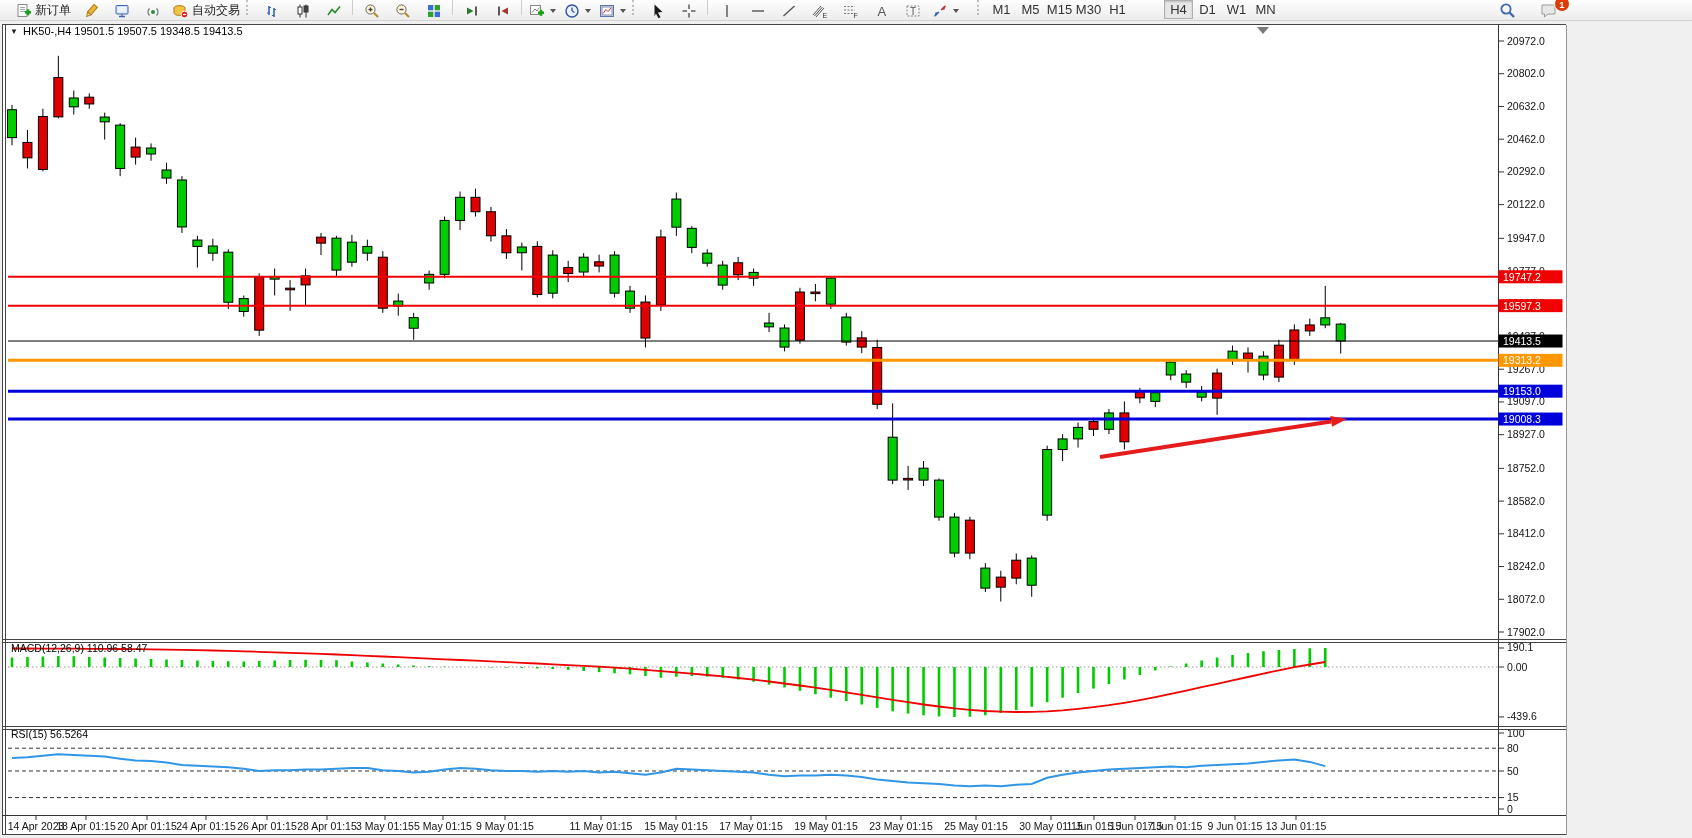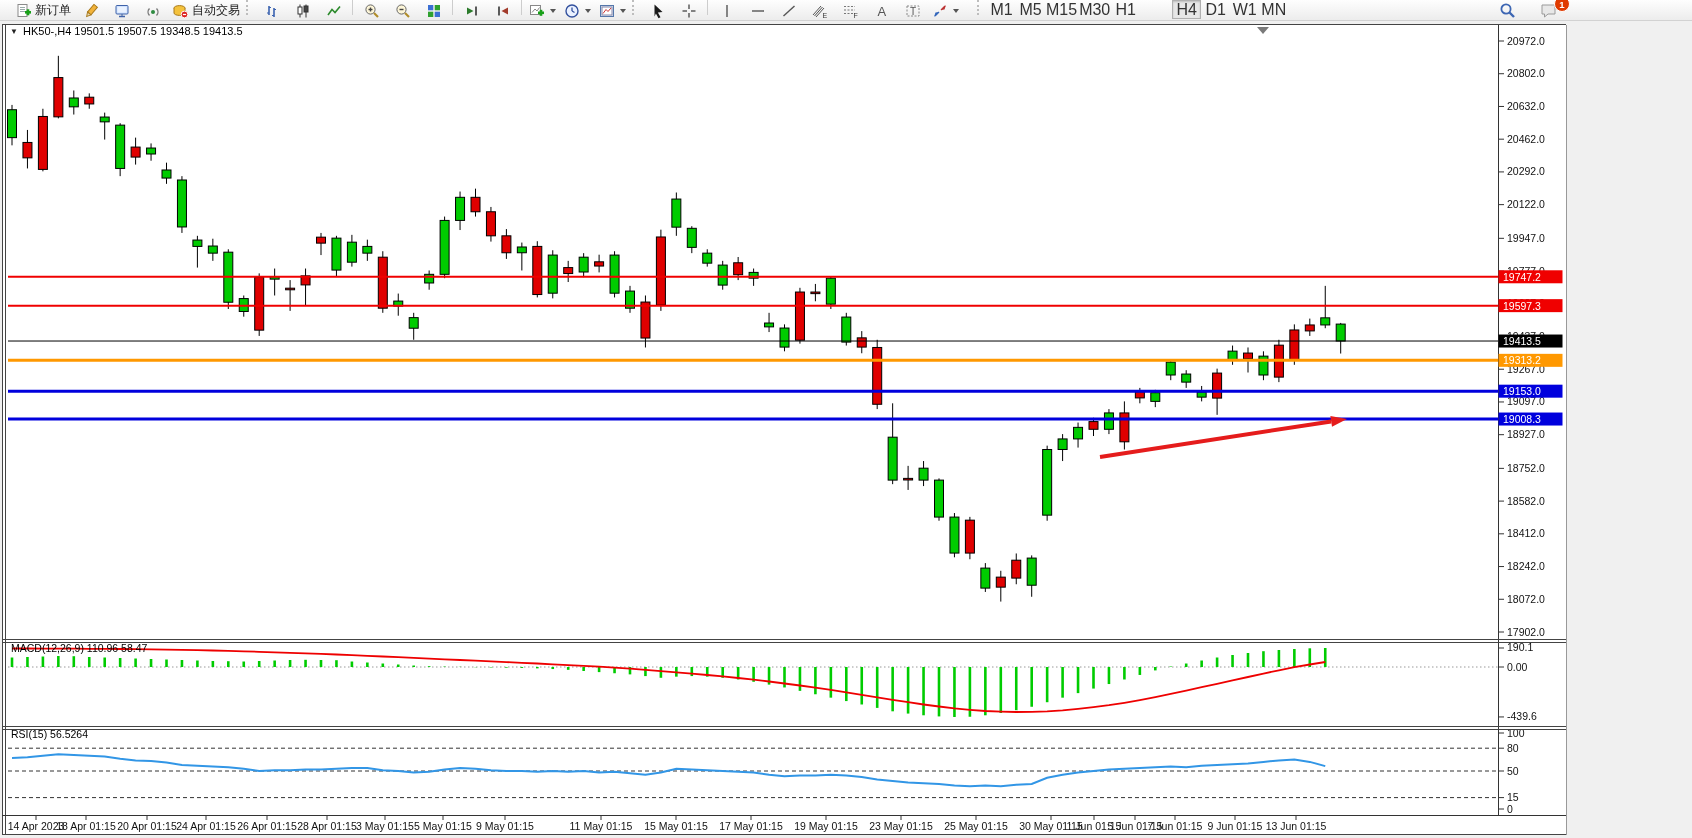--- a/index.html
+++ b/index.html
@@ -6,21 +6,21 @@
   .app{position:relative;width:1692px;height:838px;background:#f0f0f0;overflow:hidden;}
   .toolbar{position:absolute;left:0;top:0;width:1692px;height:21px;
     background:linear-gradient(#fefefe,#ececec);border-bottom:1px solid #d2d2d2;
     display:flex;align-items:flex-start;padding-left:12px;box-sizing:border-box;z-index:5;}
   .tbtn{height:19px;min-width:23px;display:flex;align-items:center;justify-content:center;
     gap:3px;padding:0 3px;font-size:12px;color:#222;border:1px solid transparent;border-radius:2px;cursor:default;}
   .tbtn svg{display:block;}
   .sep{width:1px;height:15px;background:#cdcdcd;margin:0 3px;}
   .handle{width:4px;height:15px;border-left:2px dotted #bdbdbd;margin:0 4px 0 2px;}
   .dd{width:0;height:0;border-left:3px solid transparent;border-right:3px solid transparent;border-top:4px solid #555;margin-left:2px;}
-  .tf{font-size:16px;color:#333;min-width:27px;height:17px;display:flex;align-items:center;justify-content:center;border:1px solid transparent;}
+  .tf{font-size:13px;color:#333;min-width:27px;height:17px;display:flex;align-items:center;justify-content:center;border:1px solid transparent;}
   .tf.active{background:#e7e7e7;border:1px solid #b0b0b0;box-shadow:inset 0 1px 2px rgba(0,0,0,.18);margin-left:32px;}
   .tb-right{margin-left:auto;display:flex;align-items:center;gap:10px;padding-right:128px;}
   .chat-wrap{position:relative;}
   .badge{position:absolute;top:-5px;right:-7px;background:#e03a00;color:#fff;border-radius:50%;
     width:14px;height:14px;font-size:9.5px;font-weight:bold;display:flex;align-items:center;justify-content:center;border:1px solid #fff;}
   svg#plot{position:absolute;left:0;top:0;}
   text{font-family:"Liberation Sans",sans-serif;}
 </style>
 </head>
 <body>

